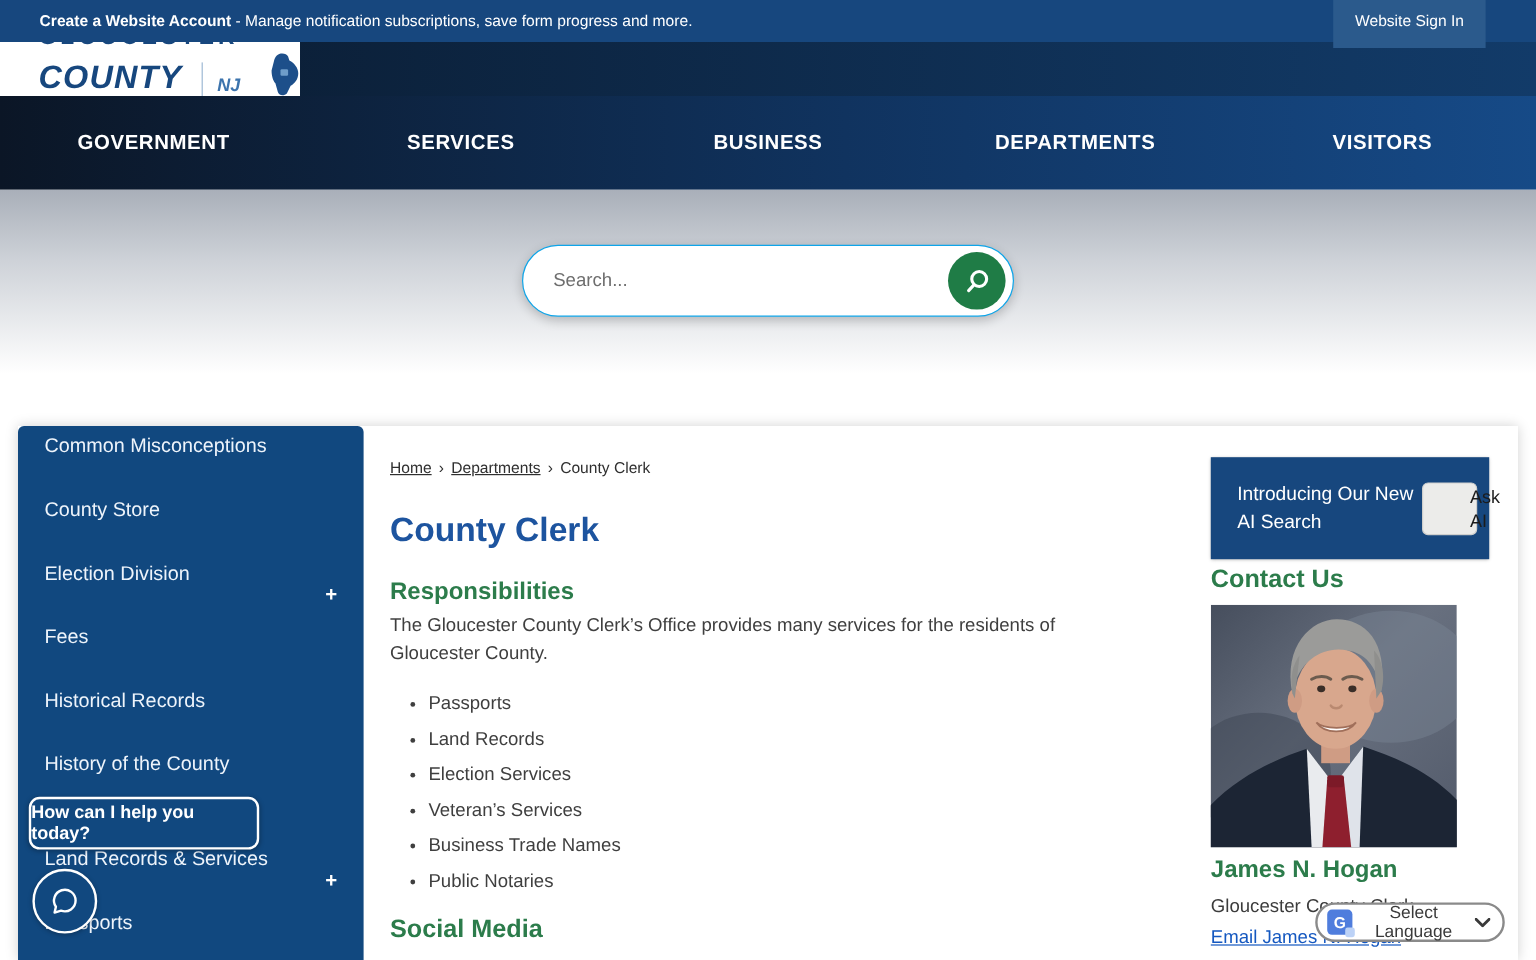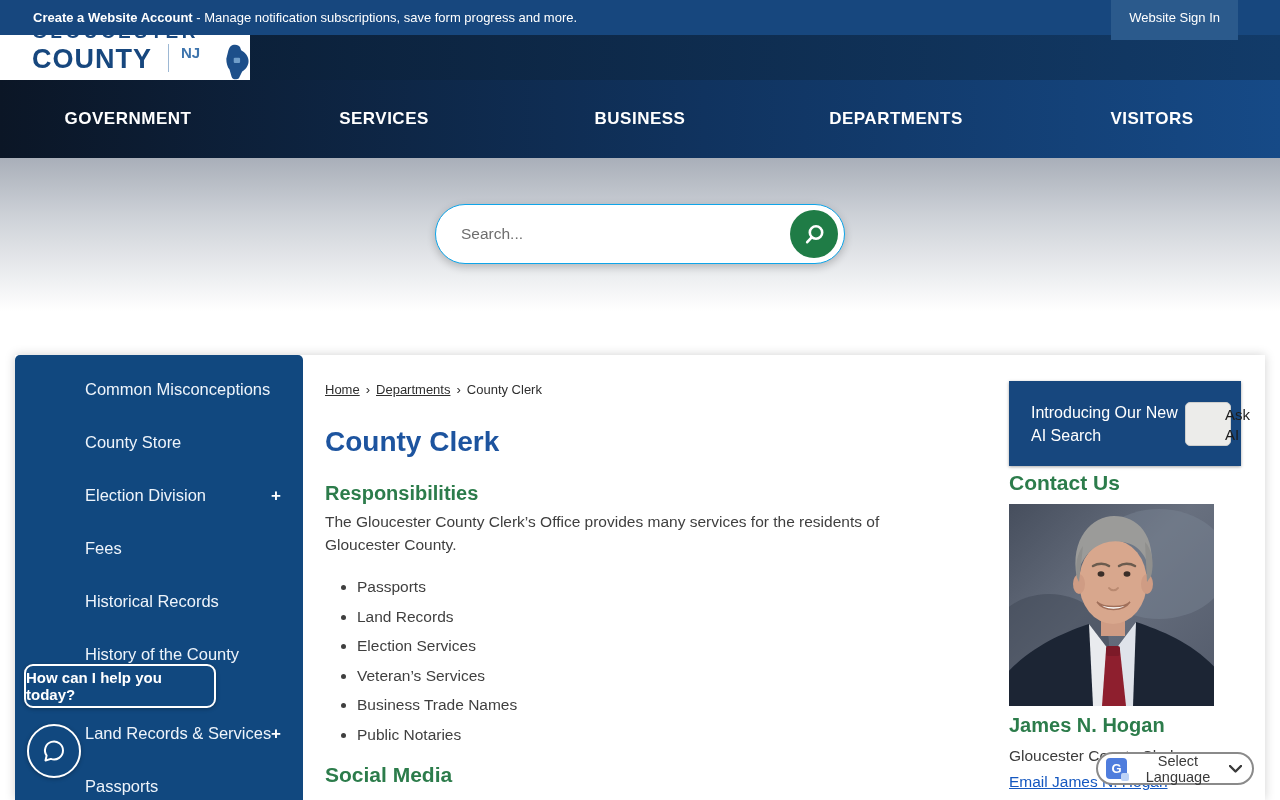--- a/index.html
+++ b/index.html
@@ -21,21 +21,21 @@
   .navbar { position:absolute; left:0; top:80px; width:1280px; height:78px;
             background:linear-gradient(90deg,#0b1626 0%,#10335f 55%,#164a87 100%);
             display:flex; z-index:10; }
   .nav-item { flex:1; display:flex; align-items:center; justify-content:center;
               color:#fff; font-size:17px; font-weight:700; letter-spacing:.5px; cursor:pointer; }
 
   
   .logo-box { position:absolute; left:0; top:12px; width:250px; height:68px; background:#fff; z-index:20;
               overflow:hidden; padding-left:32px; cursor:pointer; }
   .logo-line1 { font-size:19px; font-weight:700; color:#17477e; letter-spacing:3.5px; margin-top:9px; }
-  .logo-row { display:flex; align-items:flex-start; margin-top:1px; }
+  .logo-row { display:flex; align-items:flex-end; margin-top:1px;font-style:italic; }
   .logo-line2 { font-size:27px; font-weight:700; color:#17477e; letter-spacing:1px; }
   .logo-div { width:1px; height:28px; background:#9db8d4; margin:0 12px 0 16px; }
   .logo-nj { font-size:15px; font-weight:700; color:#3d74ad; margin-right:24px; }
 
   
   .hero { position:absolute; left:0; top:158px; width:1280px; height:197px;
           background:linear-gradient(180deg,#a9afb9 0%,#ced2d8 30%,#ffffff 78%,#ffffff 100%); }
   .search-pill { position:absolute; left:435px; top:204px; width:410px; height:60px; background:#fff;
                  border:1px solid #0ea5e9; border-radius:30px; box-shadow:0 3px 9px rgba(0,0,0,.22);
                  display:flex; align-items:center; }
@@ -45,22 +45,22 @@
   .search-btn { width:48px; height:48px; border-radius:50%; background:#1f7c46; border:none; margin-right:6px;
                 display:flex; align-items:center; justify-content:center; cursor:pointer; flex:0 0 auto; }
 
   
   .card { position:absolute; left:15px; top:355px; width:1250px; height:445px; background:#fff;
           box-shadow:0 0 10px rgba(0,0,0,.18); }
 
   
   .sidebar { position:absolute; left:15px; top:355px; width:288px; height:445px; background:#11487f;
              border-radius:5px 5px 0 0; padding-top:8px; z-index:5; }
-  .side-item { position:relative; height:53px; display:flex; align-items:center; padding-left:22px;
-               color:#eef4fb; font-size:16.5px; cursor:pointer;margin-left:48px; }
+  .side-item { position:relative; height:53px; display:flex; padding-left:22px;
+               color:#eef4fb; font-size:16.5px; cursor:pointer; }
   .side-item .plus { position:absolute; right:22px; top:50%; transform:translateY(-50%);
                      font-size:17px; font-weight:700; color:#fff; cursor:pointer; }
   .side-gap { margin-top:26px; }
 
   
   .breadcrumb { position:absolute; left:325px; top:382px; font-size:13px; color:#2f2f2f; z-index:6; }
   .breadcrumb a { color:#2f2f2f; text-decoration:underline; cursor:pointer; }
   .crumb-sep { margin:0 6px; }
   .h1-title { position:absolute; left:325px; top:426px; font-size:28px; font-weight:700; color:#1d549f; z-index:6; }
   .h2-green { font-size:20px; font-weight:700; color:#2c7c4b; }

